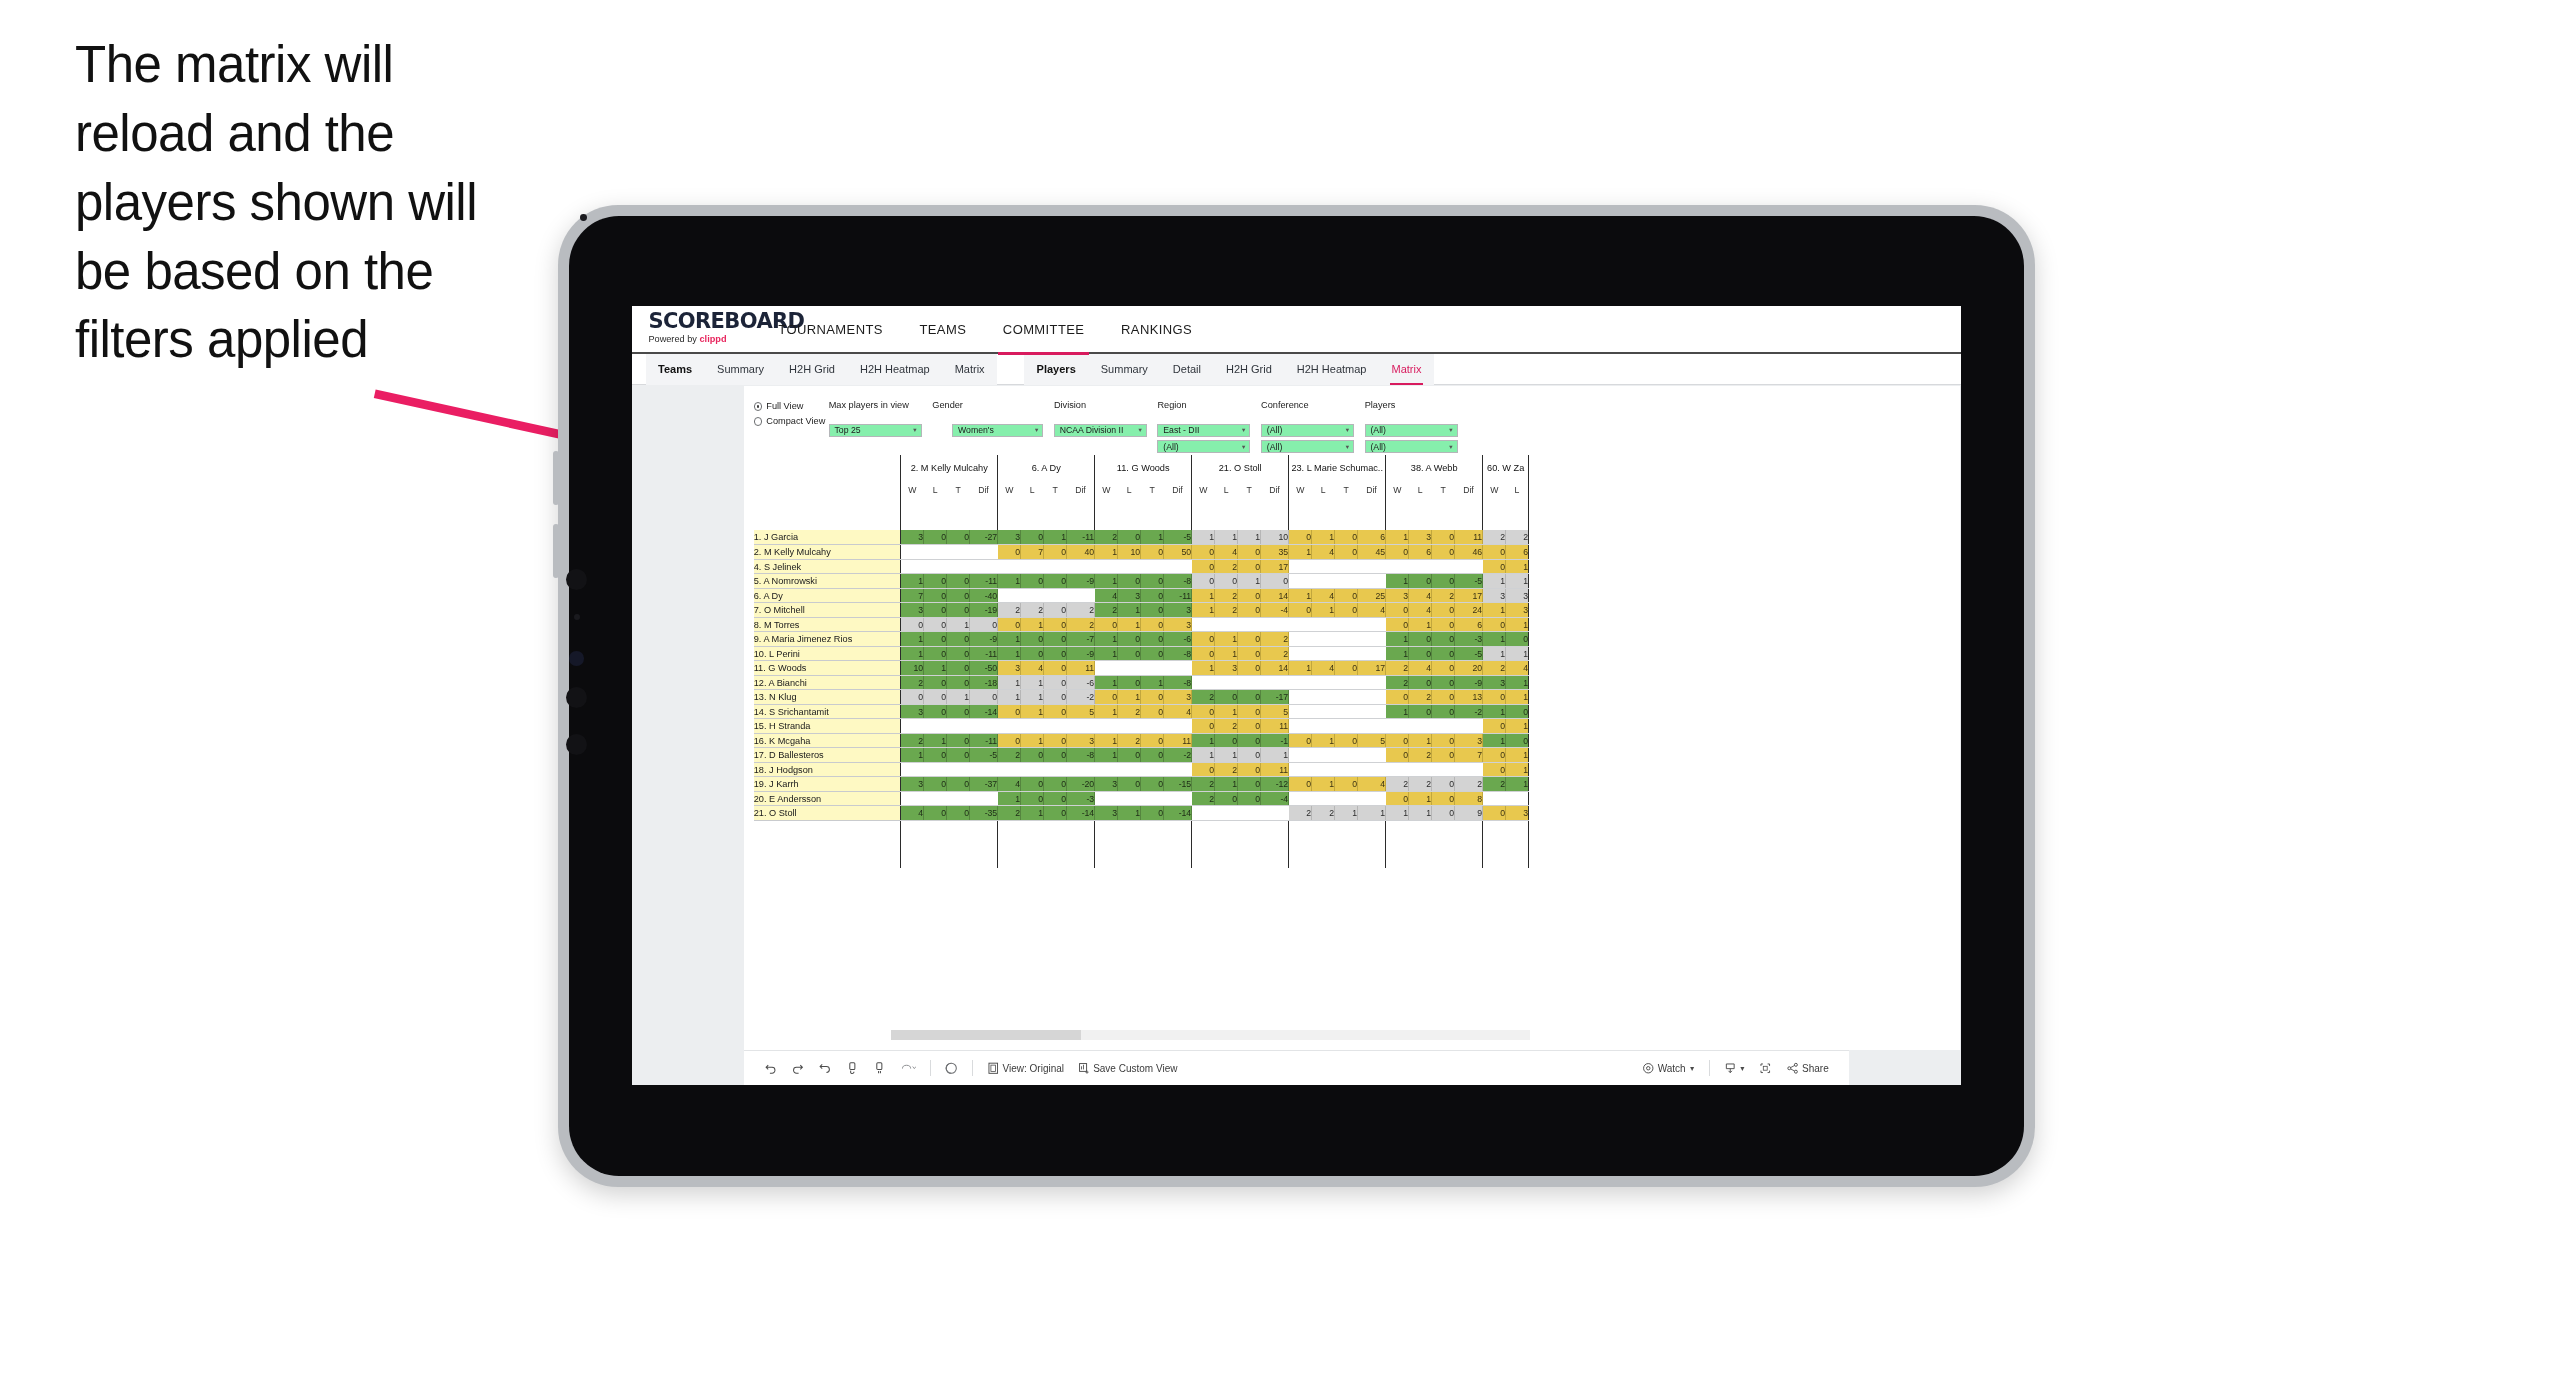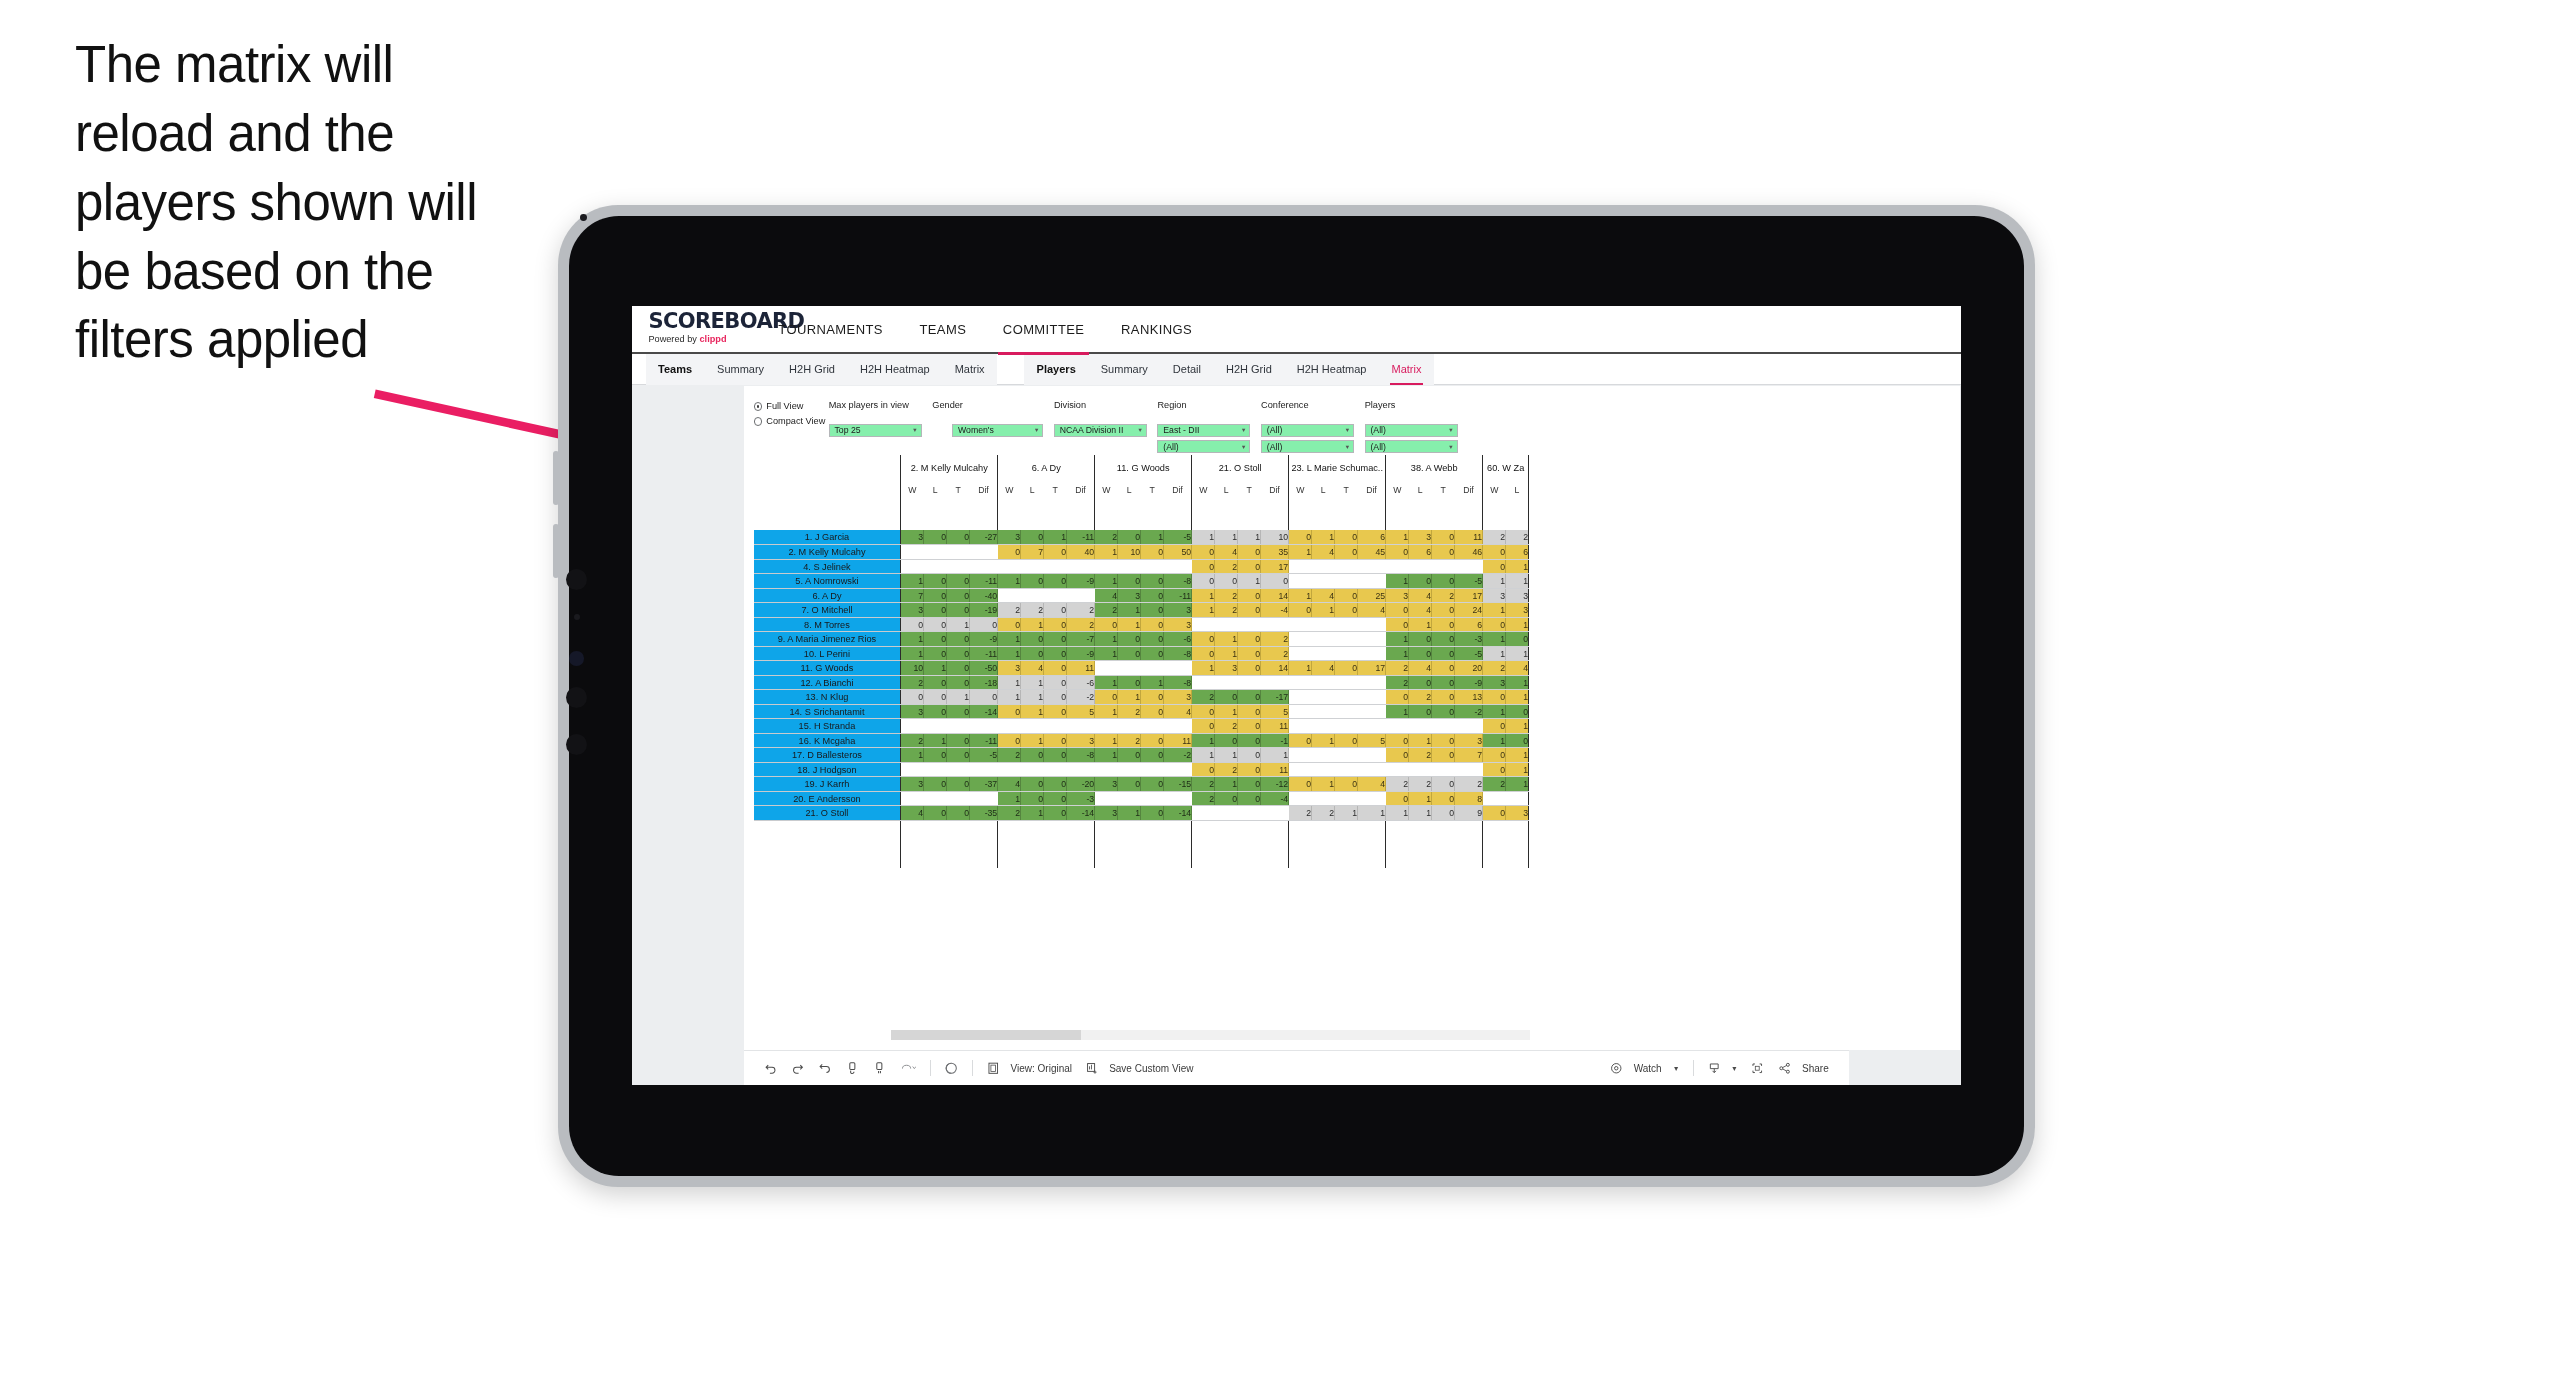--- a/index.html
+++ b/index.html
@@ -149,22 +149,22 @@
   
   #matrix-wrap {
     position:absolute; left:9.7px; top:69px; right:7.7px; bottom:25px;
     overflow:hidden;
   }
   table.mx { border-collapse:collapse; table-layout:fixed; font-size:8.7px; }
   table.mx td, table.mx th { padding:0; margin:0; }
 
   .rowlab {
     width:147px; height:14.5px; font-size:9.2px; color:#18181a;
-    padding-left:3.9px; text-align:center; white-space:nowrap;
-    border-bottom:1px solid #c9cbce; background:#0ea5e9;
+    padding-left:3.9px; text-align:left; white-space:nowrap;
+    border-bottom:1px solid #c9cbce; background:#fef9c3;
   }
   .hdr-name {
     height:25px; font-size:9.2px; color:#111; text-align:center;
     font-weight:normal; white-space:nowrap; overflow:hidden;
     border-left:1.9px solid #2b2b2b;
   }
   .hdr-name.last { border-right:1.9px solid #2b2b2b; }
   .hdr-sub {
     height:19.3px; font-size:8.7px; color:#333; text-align:center; font-weight:normal;
   }
@@ -201,21 +201,21 @@
   }
   #hscroll-thumb { width:190px; height:10.6px; background:#d6d6d6; }
 
   
   #bottombar {
     position:absolute; left:112px; right:112px; bottom:0; height:35px;
     background:#ffffff; border-top:1px solid #e2e4e6;
     display:flex; align-items:center; padding:0 13.5px;
     font-size:10px; color:#3b3b3b;
   }
-  .tbtn { display:flex; align-items:center; gap:11px; padding:0 6.8px; cursor:pointer; height:21px; }
+  .tbtn { display:flex; align-items:center; gap:3px; padding:0 6.8px; cursor:pointer; height:21px; }
   .tbtn svg { display:block; }
   .tsep { width:1px; height:15.4px; background:#d9dbdd; margin:0 6.8px; }
   .spacer-flex { flex:1; }
 </style>
 </head>
 <body>
 
 <div id="annotation">The matrix will reload and the players shown will be based on the filters applied</div>
 
 <svg id="arrow-svg" viewBox="0 0 640 180">

